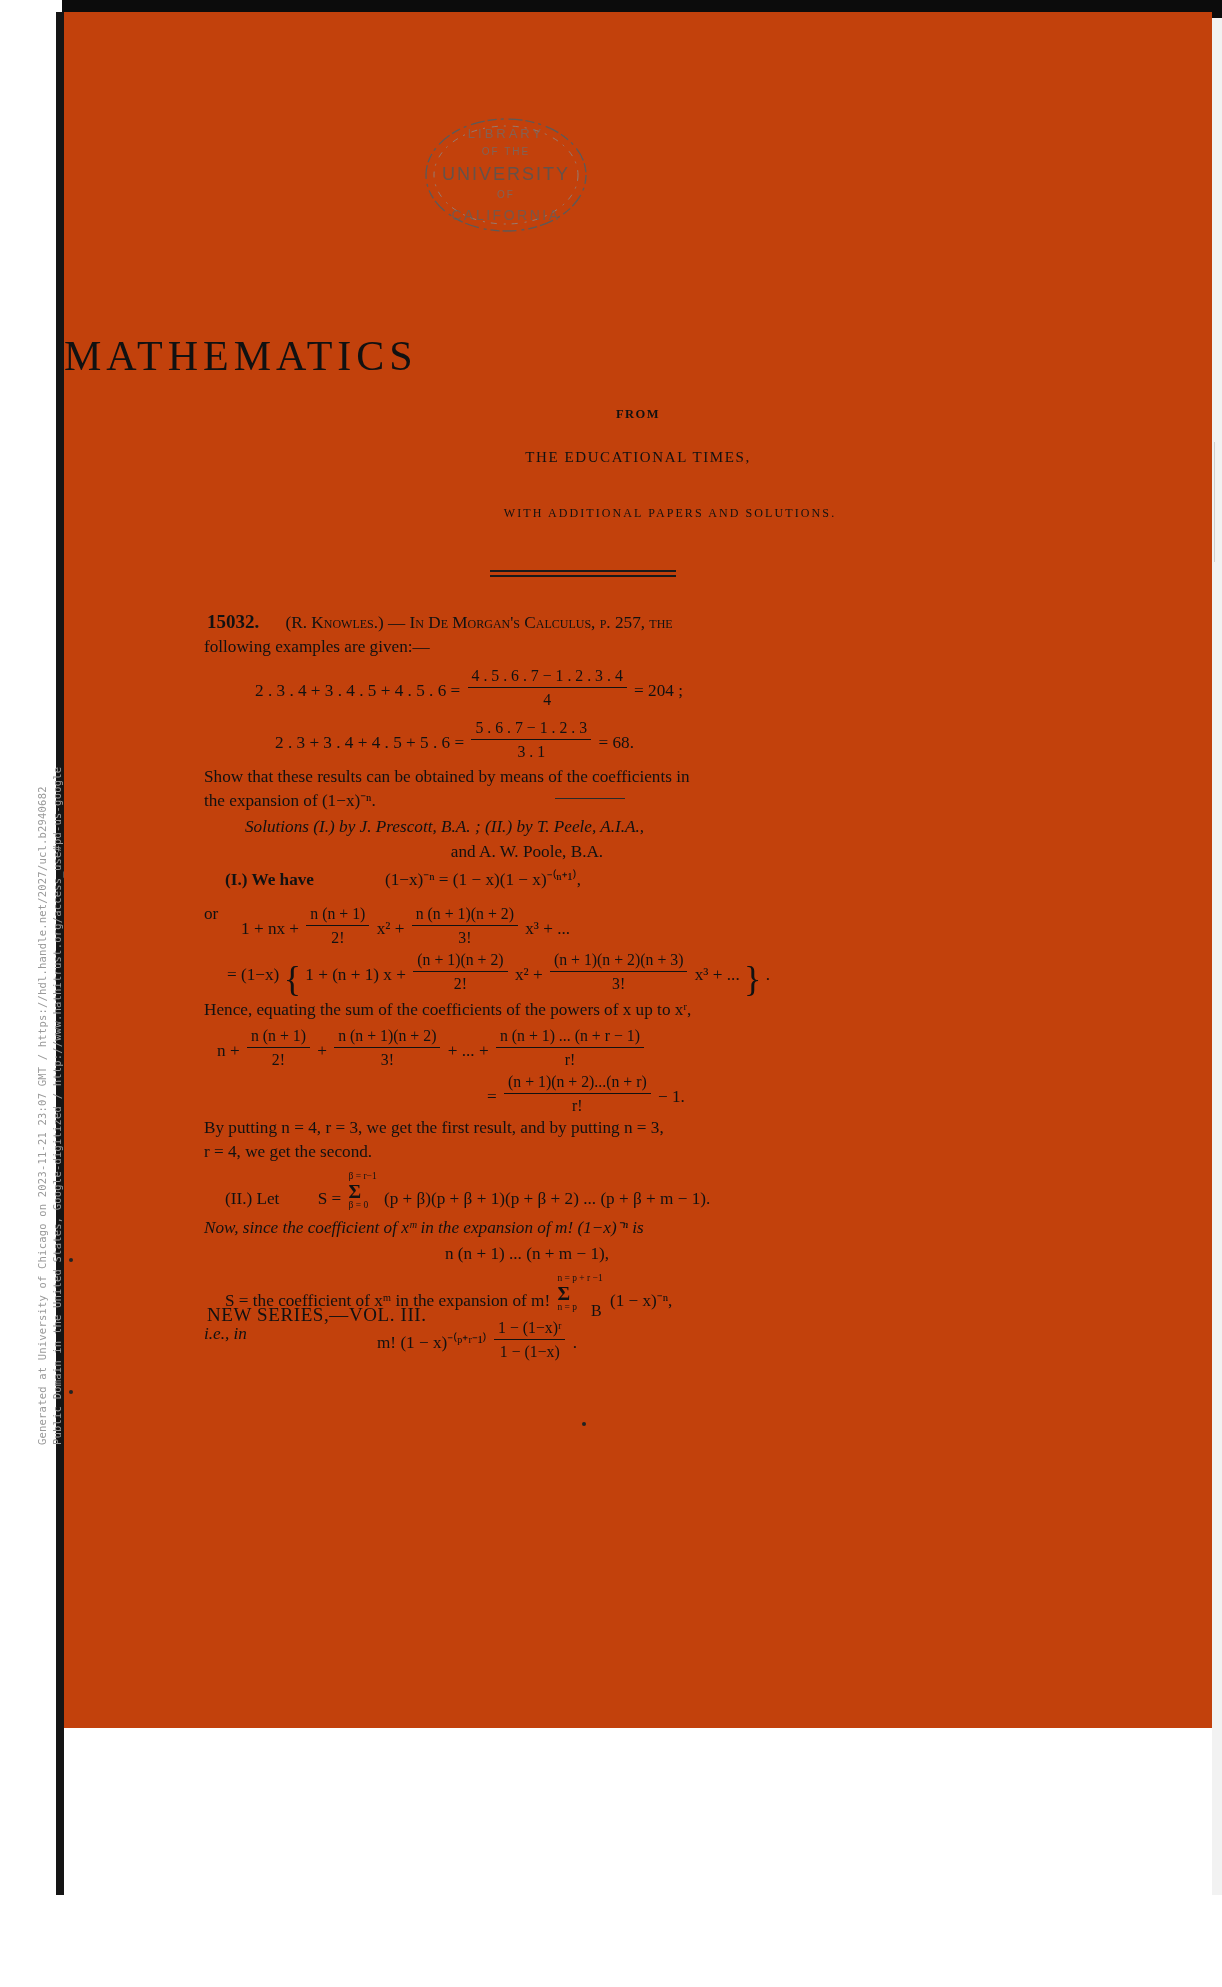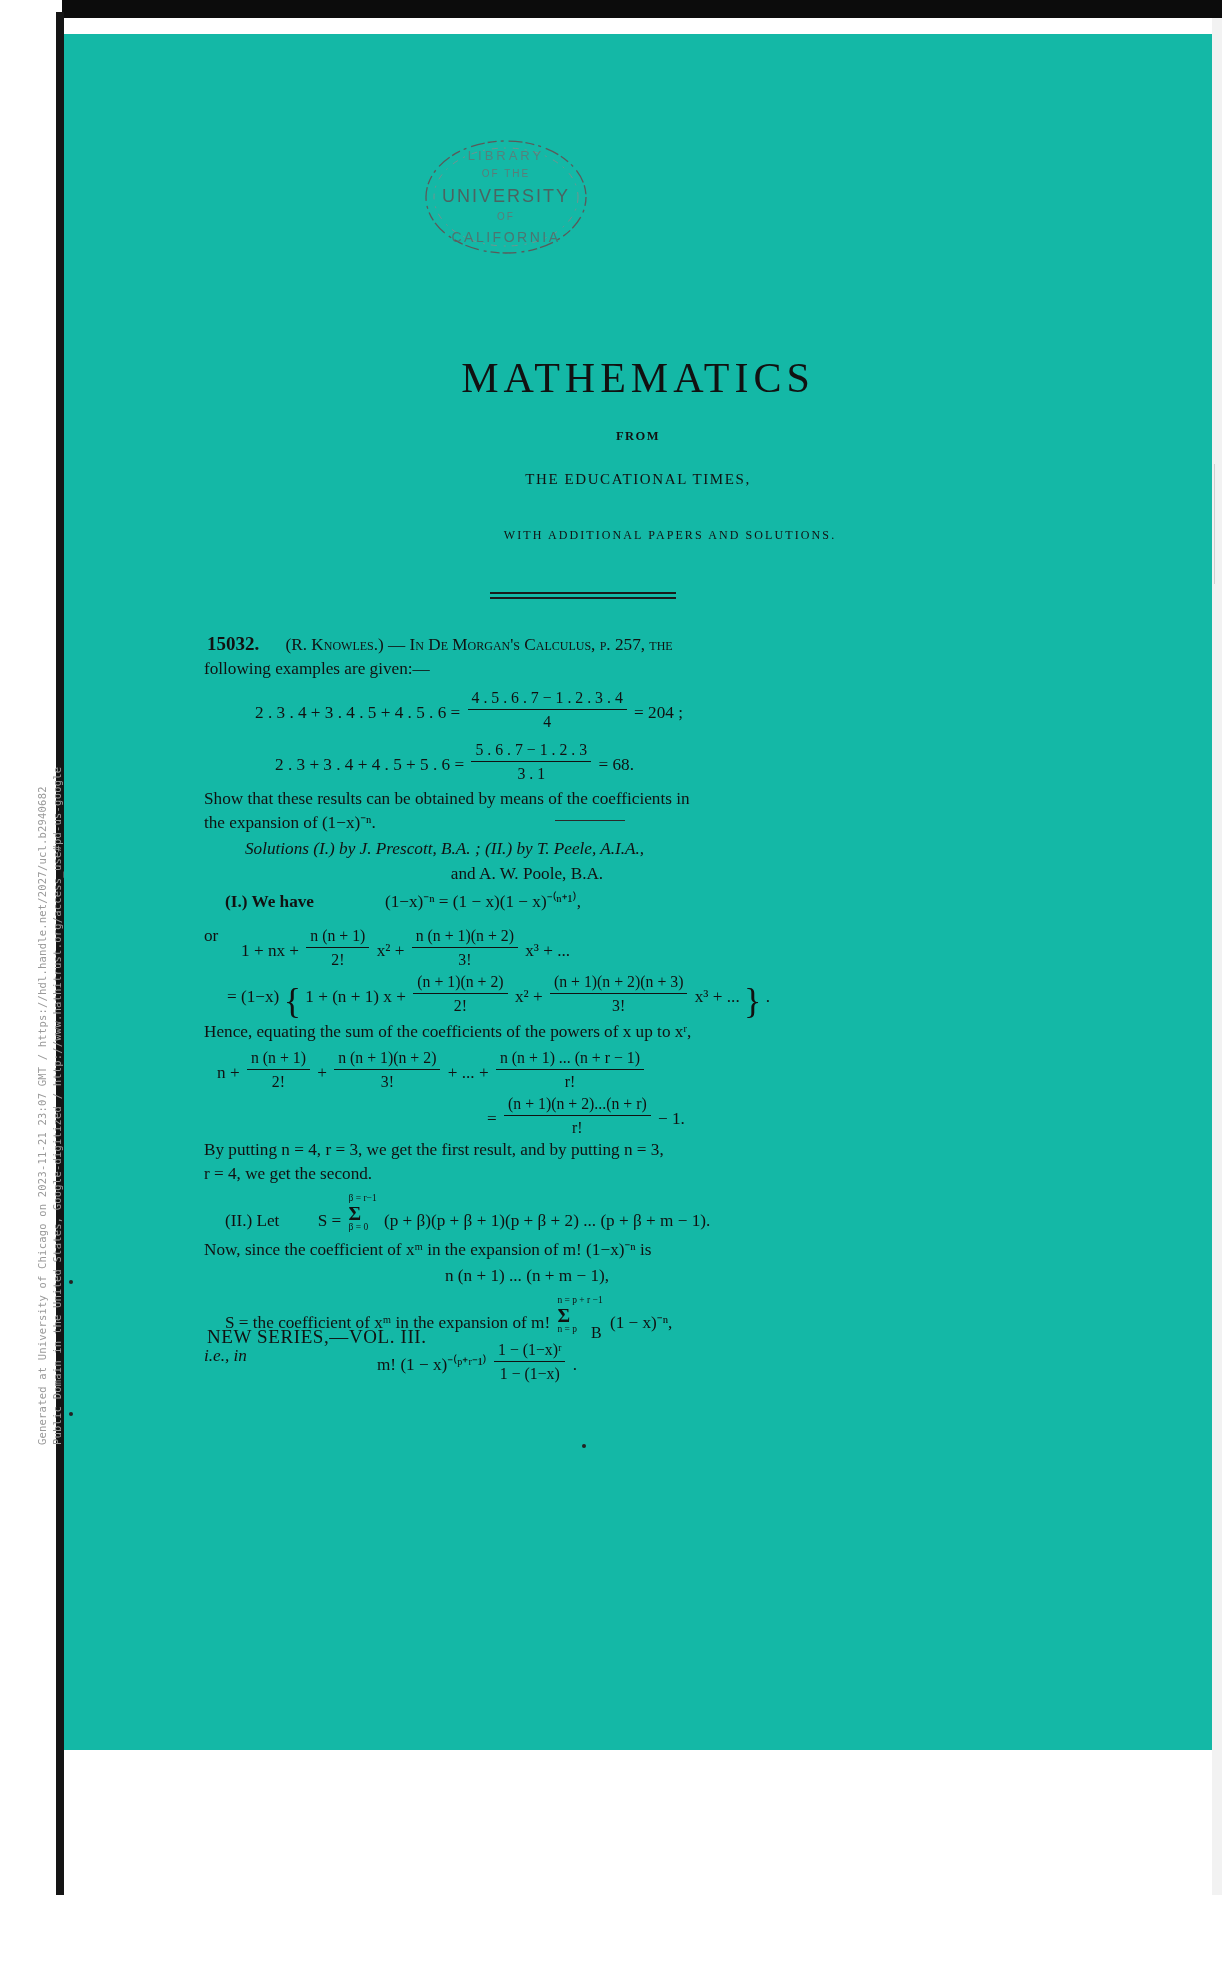--- a/index.html
+++ b/index.html
@@ -31,23 +31,23 @@
     left: 56px; top: 12px; width: 8px; height: 1975px;
     background: #151515;
   }
   .scan-edge-right {
     position: absolute;
     left: 1212px; top: 18px; width: 10px; height: 1969px;
     background: #f2f2f2;
   }
   .page {
     position: absolute;
-    left: 64px; top: 34px;
+    left: 64px; top: 12px;
     width: 1148px; height: 1716px;
-    background: #14b8a6;
+    background: #c2410c;
   }
   
   .scan-credit {
     position: absolute;
     left: -300px;
     top: 1080px;
     width: 700px;
     transform: rotate(-90deg);
     transform-origin: center center;
     font-family: "DejaVu Sans Mono", monospace;
@@ -67,21 +67,20 @@
 
   
   .stamp {
     position: absolute;
     left: 355px; top: 98px;
     width: 175px; height: 130px;
   }
   .stamp svg { display: block; }
   .main-title {
     position: absolute; left: 0; top: 320px; width: 1148px;
-    text-align: center;
     font-size: 42px;
     letter-spacing: 5px;
     font-family: "Liberation Serif", serif;
   }
   .from-line {
     position: absolute; left: 0; top: 395px; width: 1148px;
     text-align: center; font-size: 12.5px; font-weight: bold;
     letter-spacing: 1.5px;
   }
   .sub-title {
@@ -280,21 +279,21 @@
       <span>(II.)  Let</span>
       <span style="margin-left:34px;">S =</span>
       <span class="sigma-stack">
         <span class="top">β = r−1</span>
         <span class="mid">Σ</span>
         <span class="bot">β = 0</span>
       </span>
       <span>(p + β)(p + β + 1)(p + β + 2)  ...  (p + β + m − 1).</span>
     </div>
 
-    <div class="ln" style="left:-3px; top:606px;">Now, since the coefficient of xᵐ in the expansion of m! (1−x)⁻ⁿ is</div>
+    <div class="ln" style="left:-3px; top:606px;font-style:italic;">Now, since the coefficient of xᵐ in the expansion of m! (1−x)⁻ⁿ is</div>
     <div class="ln center" style="left:0; top:632px; text-align:center;">n (n + 1) ... (n + m − 1),</div>
 
     <div class="ln" style="left:18px; top:664px;">
       <span>S = the coefficient of xᵐ in the expansion of m!</span>
       <span class="sigma-stack">
         <span class="top">n = p + r −1</span>
         <span class="mid">Σ</span>
         <span class="bot">n = p</span>
       </span>
       <span>(1 − x)⁻ⁿ,</span>

